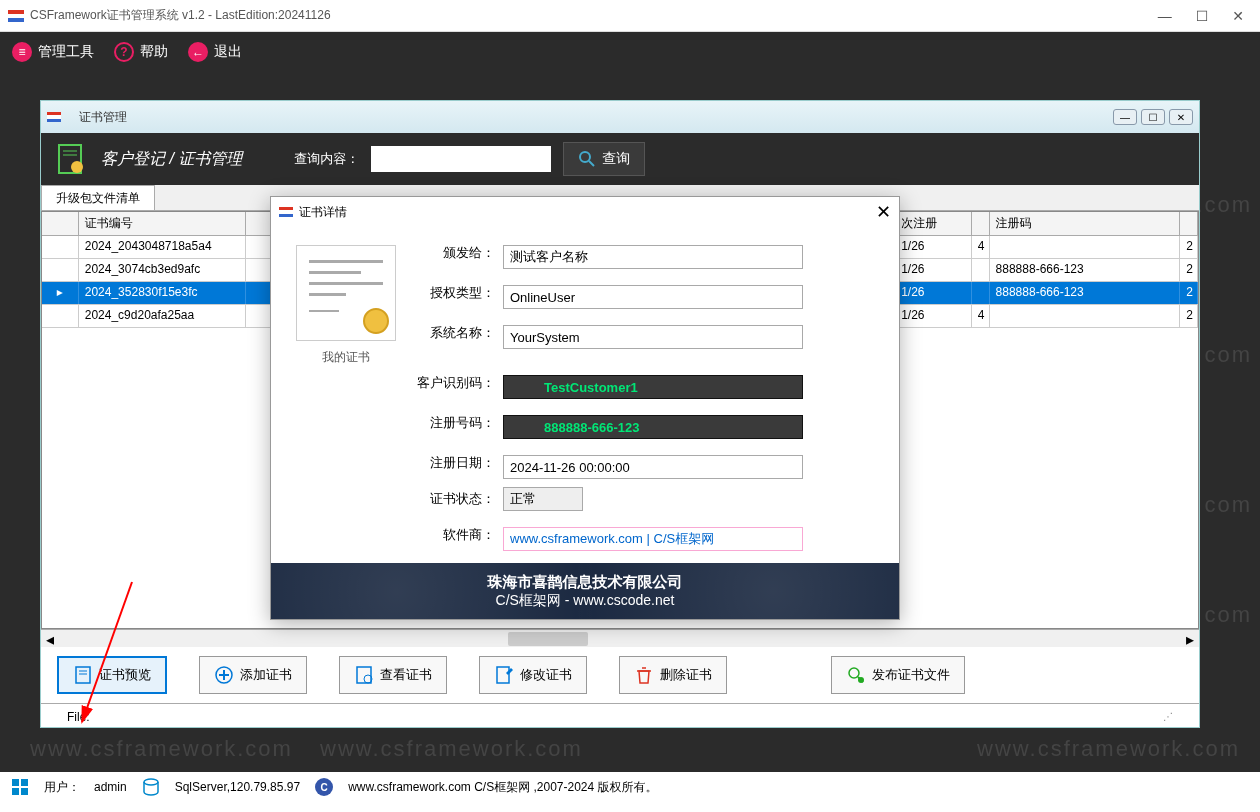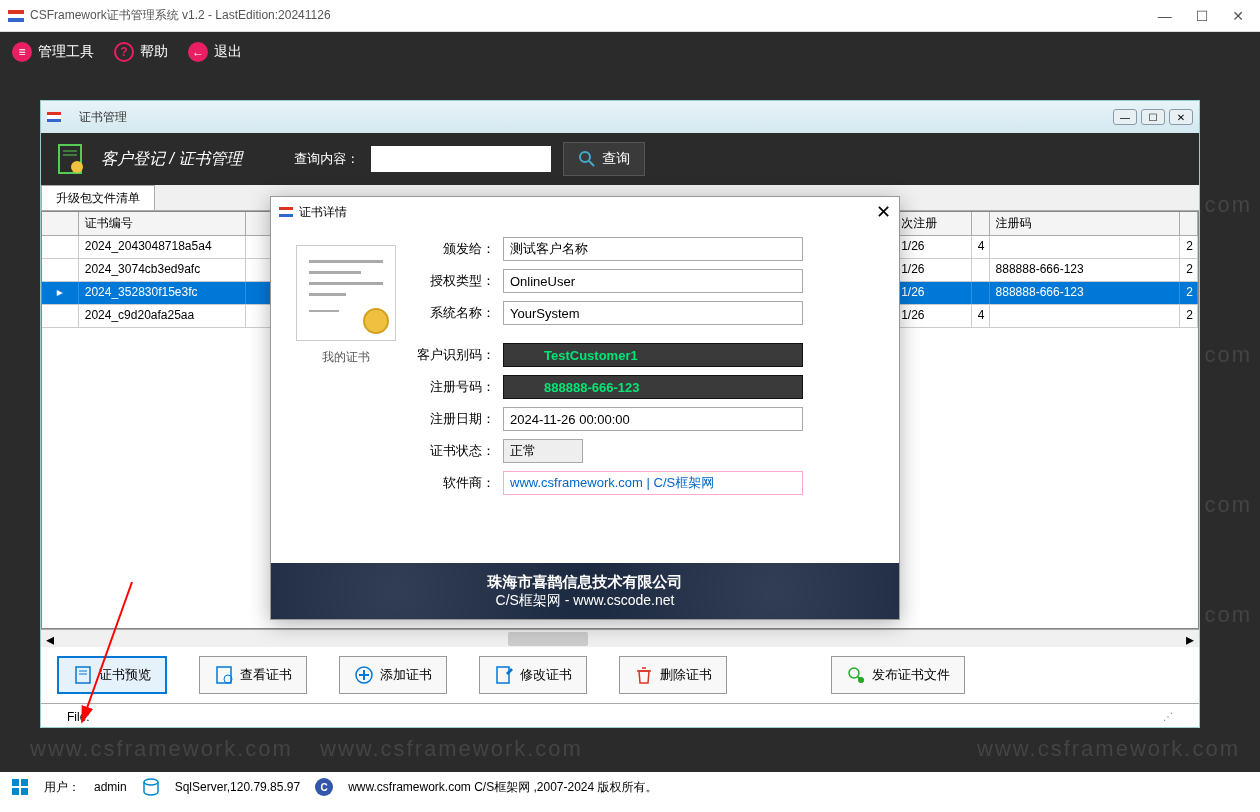--- a/index.html
+++ b/index.html
@@ -62,21 +62,21 @@
 .cert-side { width: 130px; text-align: center; }
 .cert-img { width: 100px; height: 96px; border: 1px solid #ccc; margin: 8px auto; position: relative; background: #fff; }
 .cert-img .lines { position: absolute; top: 14px; left: 12px; right: 12px; }
 .cert-img .l { height: 3px; background: #aaa; margin-bottom: 8px; }
 .cert-img .seal { position: absolute; bottom: 6px; right: 6px; width: 26px; height: 26px; border-radius: 50%; background: #f0c040; border: 2px solid #d4a020; }
 .cert-cap { font-size: 12px; color: #555; }
 .form { flex: 1; }
 .form-row { display: flex; align-items: center; margin-bottom: 8px; }
 .form-row label { width: 92px; text-align: right; font-size: 13px; padding-right: 8px; }
 .form-row .fld { border: 1px solid #a9a9a9; height: 24px; padding: 2px 6px; font-size: 13px; display: flex; align-items: center; }
-.fld.w300 { width: 300px; }
+.fld.w300 { width: 300px; margin-top: 8px; }
 .fld.dark { background: #3a3a3a; color: #00e676; border: 1px solid #111; font-weight: bold; padding-left: 40px; }
 .fld.red { color: #d32f2f; }
 .fld.blue { color: #0066cc; border: 1px solid #f9a8d4; }
 .form-row .lbl2 { width: 80px; text-align: right; font-size: 13px; padding-right: 8px; }
 .dlg-foot { position: absolute; bottom: 0; left: 0; right: 0; height: 56px; background: #1a2840; color: #fff; display: flex; flex-direction: column; align-items: center; justify-content: center; font-size: 14px; background-image: radial-gradient(circle at 20% 50%, rgba(255,255,255,0.1) 0%, transparent 40%), radial-gradient(circle at 80% 50%, rgba(255,255,255,0.1) 0%, transparent 40%); }
 .dlg-foot .f1 { font-weight: bold; font-size: 15px; }
 .arrow { position: absolute; left: 62px; top: 500px; z-index: 50; pointer-events: none; }
 </style>
 </head>
 <body>
@@ -206,32 +206,32 @@
       <button class="actbtn active">
         <svg viewBox="0 0 20 20">
             <rect x="3" y="2" width="14" height="16" fill="none" stroke="#0078d7" stroke-width="1.5"></rect>
             <line x1="6" y1="6" x2="14" y2="6" stroke="#0078d7"></line>
             <line x1="6" y1="9" x2="14" y2="9" stroke="#0078d7"></line>
           </svg>
         <span>证书预览</span>
       </button>
       <button class="actbtn">
         <svg viewBox="0 0 20 20">
-            <rect x="3" y="2" width="14" height="16" fill="none" stroke="#0078d7" stroke-width="1.5"></rect>
-            <circle cx="14" cy="14" r="4" fill="none" stroke="#0078d7"></circle>
-          </svg>
-        <span>查看证书</span>
-      </button>
-      <button class="actbtn">
-        <svg viewBox="0 0 20 20">
             <circle cx="10" cy="10" r="8" fill="none" stroke="#0078d7" stroke-width="1.5"></circle>
             <line x1="10" y1="5" x2="10" y2="15" stroke="#0078d7" stroke-width="2"></line>
             <line x1="5" y1="10" x2="15" y2="10" stroke="#0078d7" stroke-width="2"></line>
           </svg>
         <span>添加证书</span>
+      </button>
+      <button class="actbtn">
+        <svg viewBox="0 0 20 20">
+            <rect x="3" y="2" width="14" height="16" fill="none" stroke="#0078d7" stroke-width="1.5"></rect>
+            <circle cx="14" cy="14" r="4" fill="none" stroke="#0078d7"></circle>
+          </svg>
+        <span>查看证书</span>
       </button>
       <button class="actbtn">
         <svg viewBox="0 0 20 20">
             <rect x="3" y="2" width="12" height="16" fill="none" stroke="#0078d7" stroke-width="1.5"></rect>
             <path d="M12 8 L17 3 L19 5 L14 10 Z" fill="#0078d7"></path>
           </svg>
         <span>修改证书</span>
       </button>
       <button class="actbtn">
         <svg viewBox="0 0 20 20">

